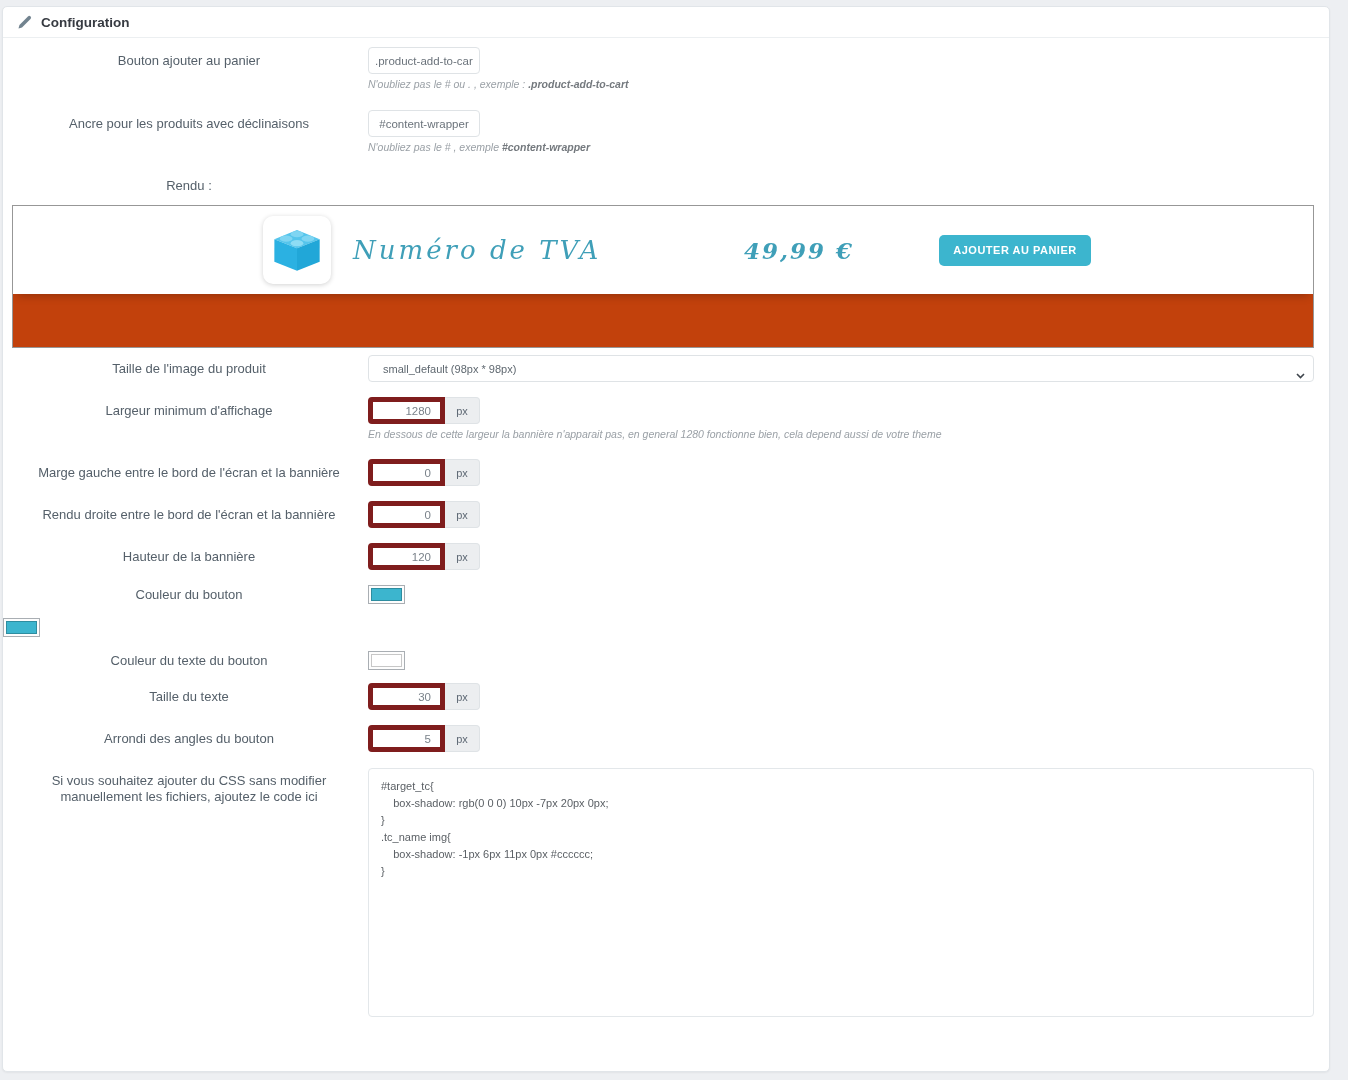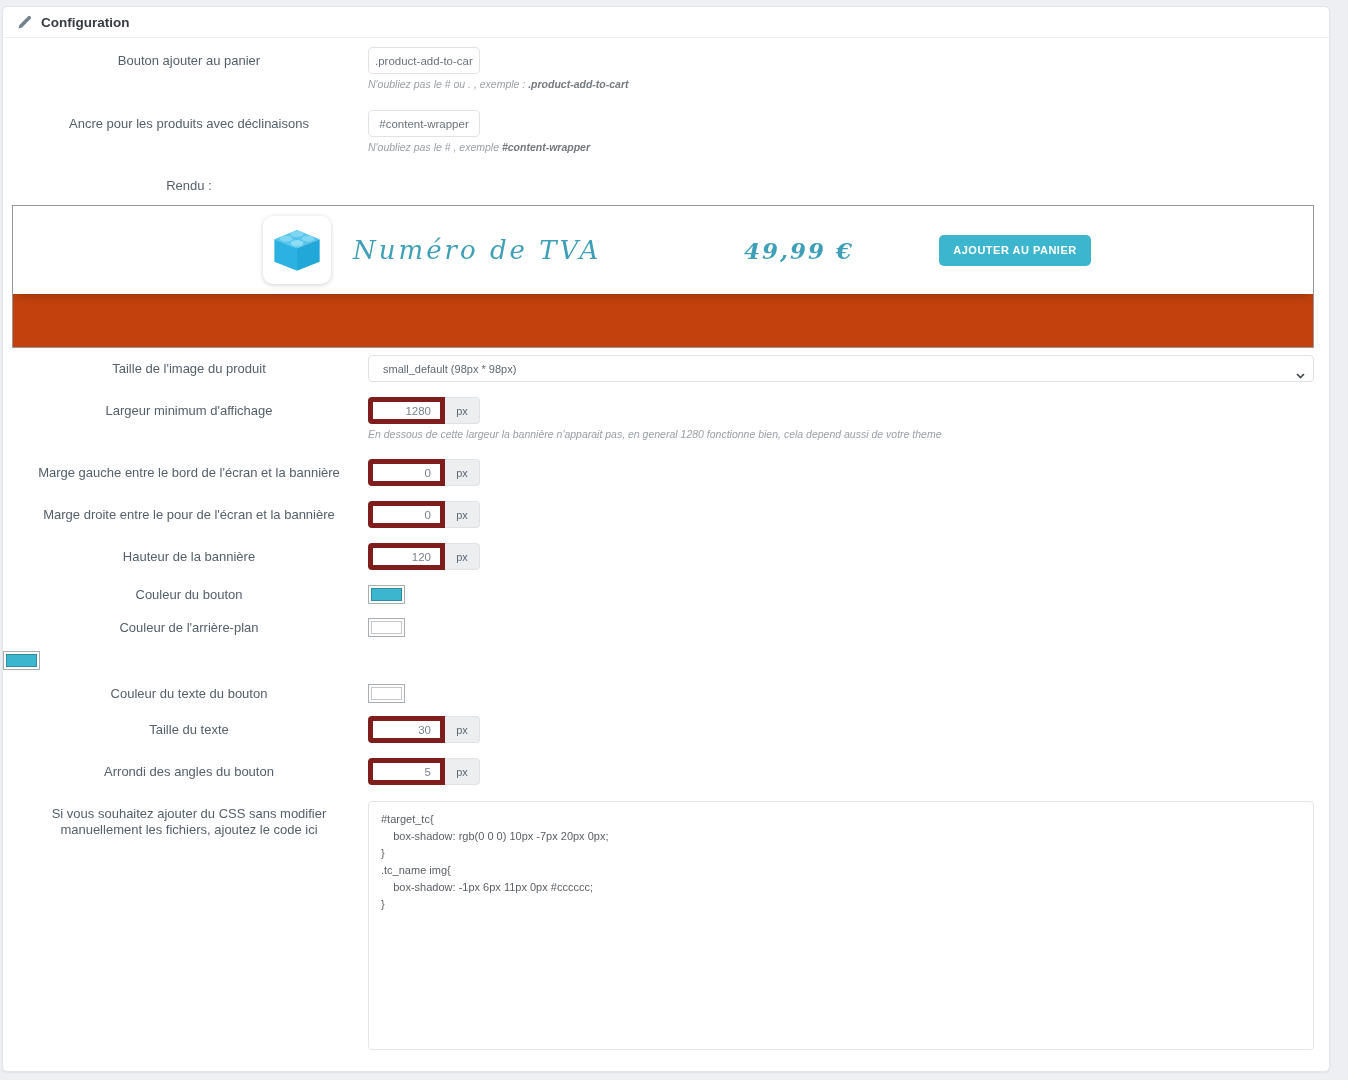--- a/index.html
+++ b/index.html
@@ -154,45 +154,39 @@
 
     <div class="form-row mb15">
       <div class="row-label">Marge gauche entre le bord de l'écran et la bannière</div>
       <div class="input-group">
         <input type="text" value="0" style="">
         <span class="input-addon">px</span>
       </div>
     </div>
 
     <div class="form-row mb15">
-      <div class="row-label">Marge droite entre le pour de l'écran et la bannière</div>
+      <div class="row-label">Rendu droite entre le bord de l'écran et la bannière</div>
       <div class="input-group">
         <input type="text" value="0" style="">
         <span class="input-addon">px</span>
       </div>
     </div>
 
     <div class="form-row mb15">
       <div class="row-label">Hauteur de la bannière</div>
       <div class="input-group">
         <input type="text" value="120" style="">
         <span class="input-addon">px</span>
       </div>
     </div>
 
     <div class="form-row swatch-row">
       <div class="row-label">Couleur du bouton</div>
       <div class="color-swatch">
         <div class="fill" style="background: rgb(60, 181, 206);"></div>
-      </div>
-    </div>
-    <div class="form-row swatch-row">
-      <div class="row-label">Couleur de l'arrière-plan</div>
-      <div class="color-swatch">
-        <div class="fill" style="background: rgb(255, 255, 255);"></div>
       </div>
     </div>
     <div class="form-row swatch-row">
       <div class="color-swatch">
         <div class="fill" style="background: rgb(60, 181, 206);"></div>
       </div>
     </div>
     <div class="form-row swatch-row mb13">
       <div class="row-label">Couleur du texte du bouton</div>
       <div class="color-swatch">

